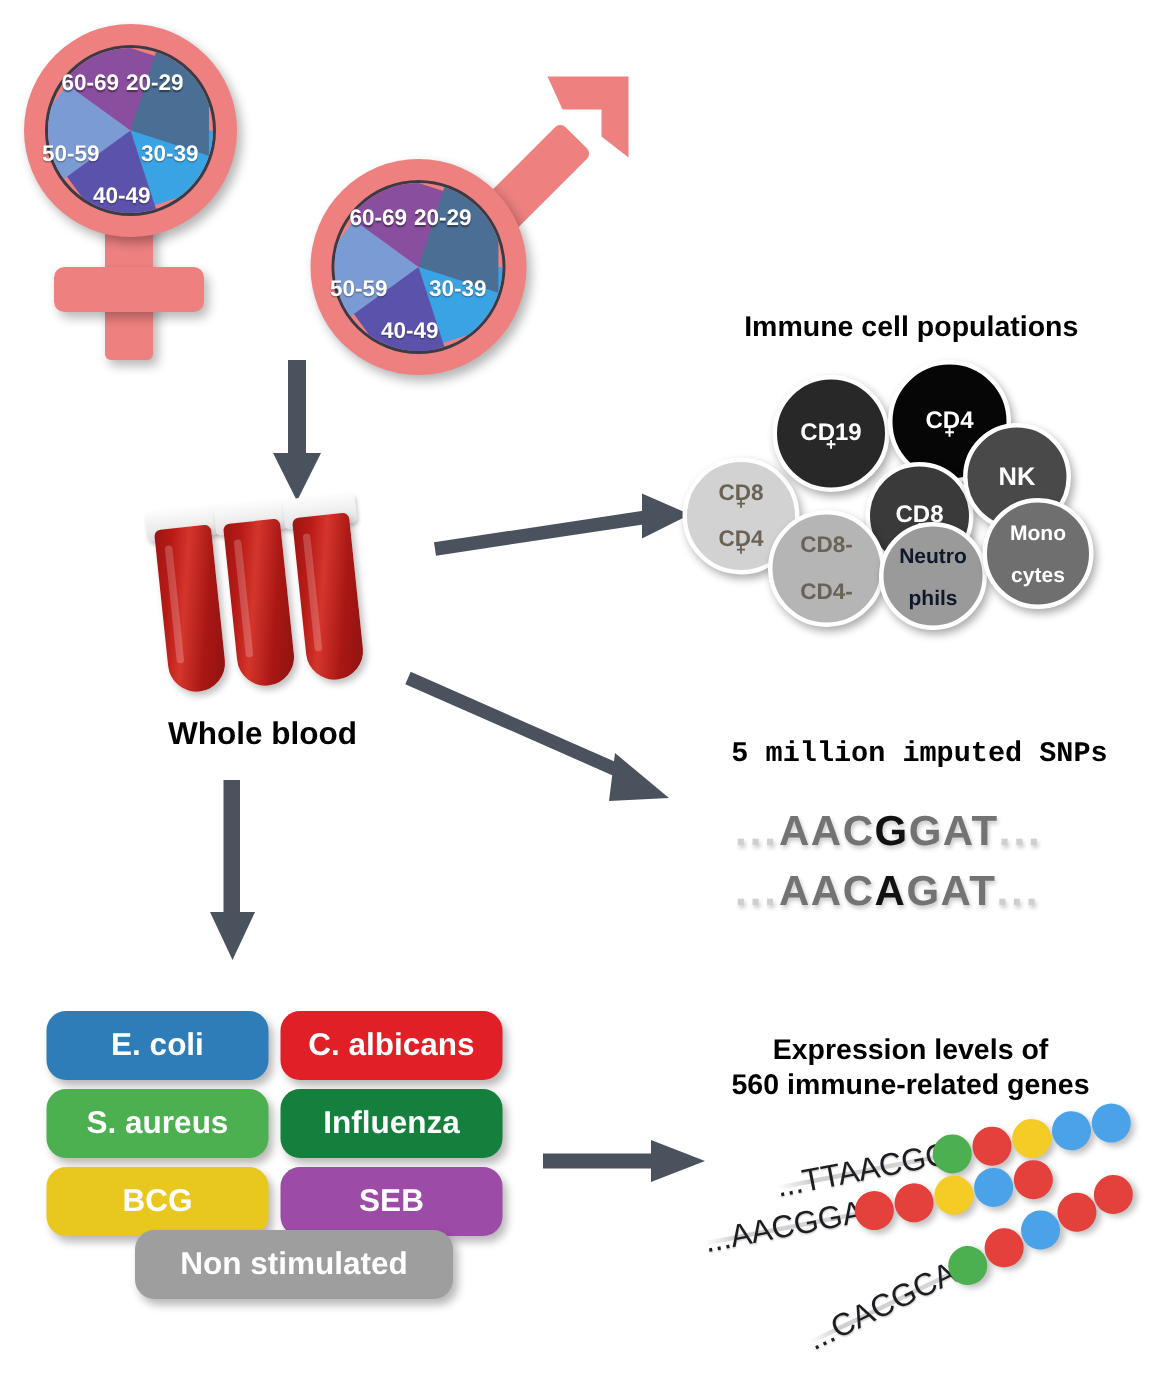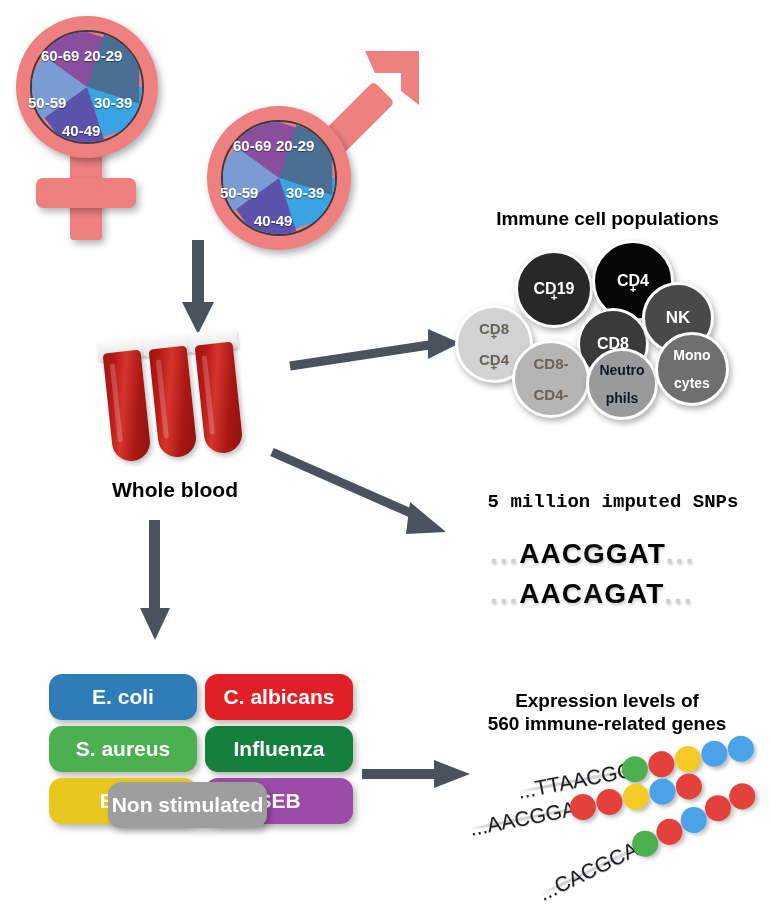--- a/index.html
+++ b/index.html
@@ -45,27 +45,27 @@
         text-align:center;font-weight:bold;line-height:1.02;
         box-shadow:2px 3px 6px rgba(0,0,0,.33);}
   .cell span{display:block;}
   .sup{font-size:.72em;vertical-align:super;line-height:0;}
 
   
   .snpline{position:absolute;white-space:nowrap;font-weight:bold;
            color:#b9b9b9;letter-spacing:1px;
            text-shadow:1px 2px 3px rgba(0,0,0,.22);}
   .snpline .hi{color:#111;}
-  .snpline .fade{color:#000000;}
+  .snpline .fade{color:#737373;}
   .snpline .dots{color:#cfcfcf;letter-spacing:2px;}
 
   
   .stim{position:absolute;border-radius:13px;display:flex;align-items:center;
         justify-content:center;color:#fff;font-weight:bold;
-        box-shadow:3px 4px 6px rgba(0,0,0,.28);margin-left:18px;}
+        box-shadow:3px 4px 6px rgba(0,0,0,.28);}
 
   
   .strand{position:absolute;transform-origin:0 50%;}
   .strand .rail{position:absolute;left:0;top:50%;height:3px;
                 background:linear-gradient(90deg,rgba(190,190,190,.0),#cfcfcf 18%,#d9d9d9);
                 transform:translateY(-50%);border-radius:2px;}
   .strand .seq{position:absolute;left:0;top:50%;transform:translateY(-50%);
                white-space:nowrap;color:#1c1c22;font-weight:normal;
                text-shadow:0 1px 1px rgba(0,0,0,.18);}
   .bead{position:absolute;border-radius:50%;top:50%;transform:translateY(-50%);
@@ -254,21 +254,21 @@
 
 <div class="stim" style="left:31px;top:674px;width:148px;height:46px;background:#2e7db8;font-size:21px;">E. coli</div>
 <div class="stim" style="left:187px;top:674px;width:148px;height:46px;background:#e01f26;font-size:21px;">C. albicans</div>
 
 <div class="stim" style="left:31px;top:726px;width:148px;height:46px;background:#4caf50;font-size:21px;">S. aureus</div>
 <div class="stim" style="left:187px;top:726px;width:148px;height:46px;background:#15803d;font-size:21px;">Influenza</div>
 
 <div class="stim" style="left:31px;top:778px;width:148px;height:46px;background:#e8c81e;font-size:21px;">BCG</div>
 <div class="stim" style="left:187px;top:778px;width:148px;height:46px;background:#9c4ba6;font-size:21px;">SEB</div>
 
-<div class="stim" style="left:90px;top:782px;width:159px;height:46px;background:#9e9e9e;font-size:21px;">Non stimulated</div>
+<div class="stim" style="left:90px;top:820px;width:212px;height:46px;background:#9e9e9e;font-size:21px;">Non stimulated</div>
 
 <svg class="arrowsvg" style="left:362px;top:758px;" width="115" height="36">
   <rect x="0" y="11" width="78" height="10" fill="#4a525e"></rect>
   <polygon points="72,2 108,16 72,30" fill="#4a525e"></polygon>
 </svg>
 
 <div class="abs hdr" style="left:448px;top:690px;width:318px;font-size:19px;line-height:1.2;">
   <div>Expression levels of</div>
   <div>560 immune-related genes</div>
 </div>

